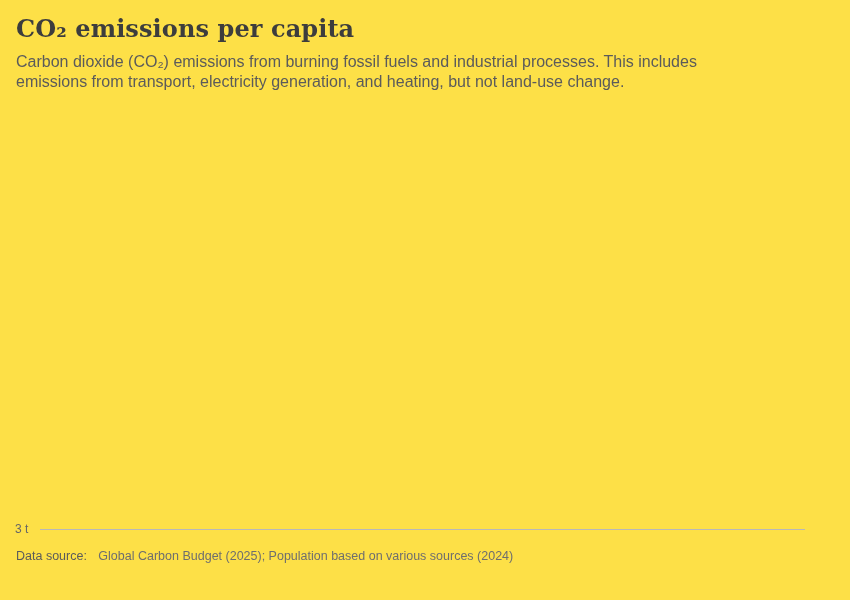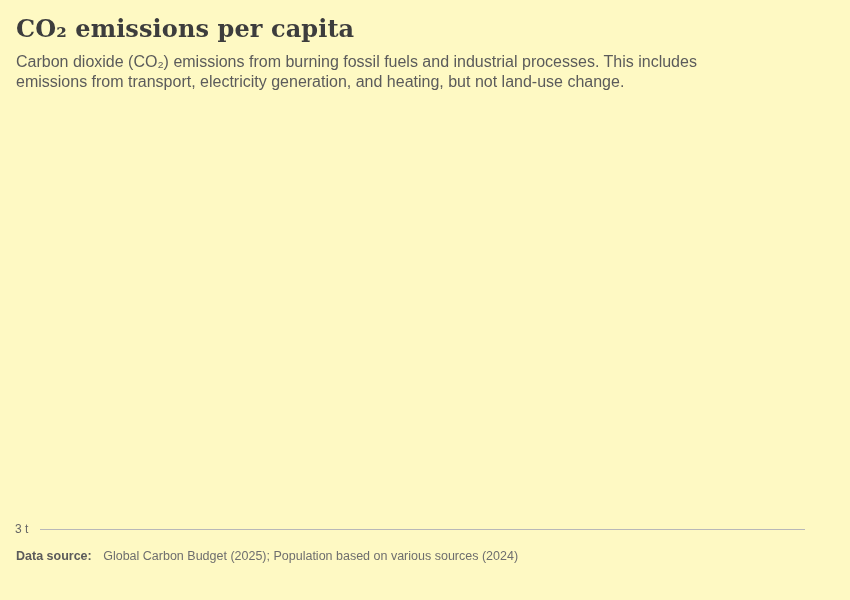--- a/index.html
+++ b/index.html
@@ -1,21 +1,21 @@
 <!DOCTYPE html>
 <html><head>
 <meta charset="utf-8">
 <style>
   * { margin: 0; padding: 0; box-sizing: border-box; }
   html, body { background: #fff; }
   .page {
     position: relative;
     width: 850px;
     height: 600px;
-    background: #fef9c3;
+    background: #fde047;
     font-family: "Liberation Sans", "DejaVu Sans", sans-serif;
     overflow: hidden;
   }
   .chart-title {
     position: absolute;
     left: 16px;
     top: 14px;
     font-family: "DejaVu Serif", "Liberation Serif", serif;
     font-size: 24px;
     font-weight: 700;
@@ -76,21 +76,21 @@
     border-top: 1.5px solid #b8b8b8;
   }
   .footer-source {
     position: absolute;
     left: 16px;
     top: 548px;
     font-size: 12.5px;
     line-height: 16px;
     color: #6e6e6e;
   }
-  .ds-label { font-weight: 700; color: #5b5b5b; }
+  .ds-label { font-weight: 400; color: #5b5b5b; }
   .ds-value { margin-left: 8px; }
   .footer-link {
     position: absolute;
     left: 16px;
     top: 569px;
     font-size: 12.5px;
     line-height: 16px;
     color: #737373;
     cursor: pointer;
   }

